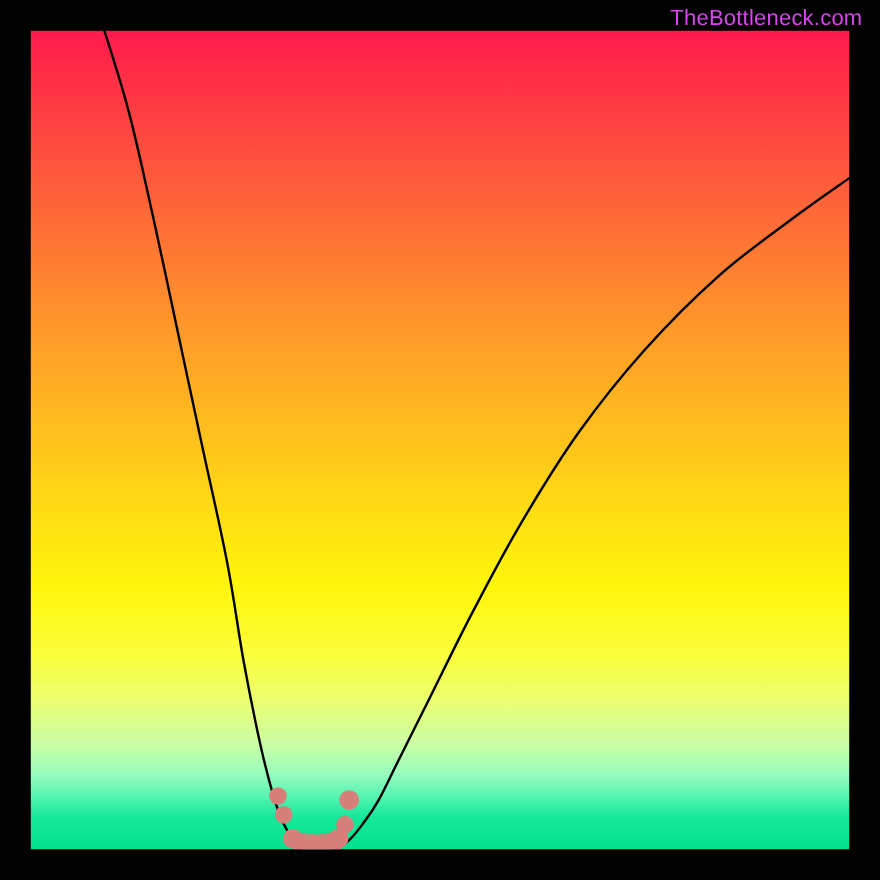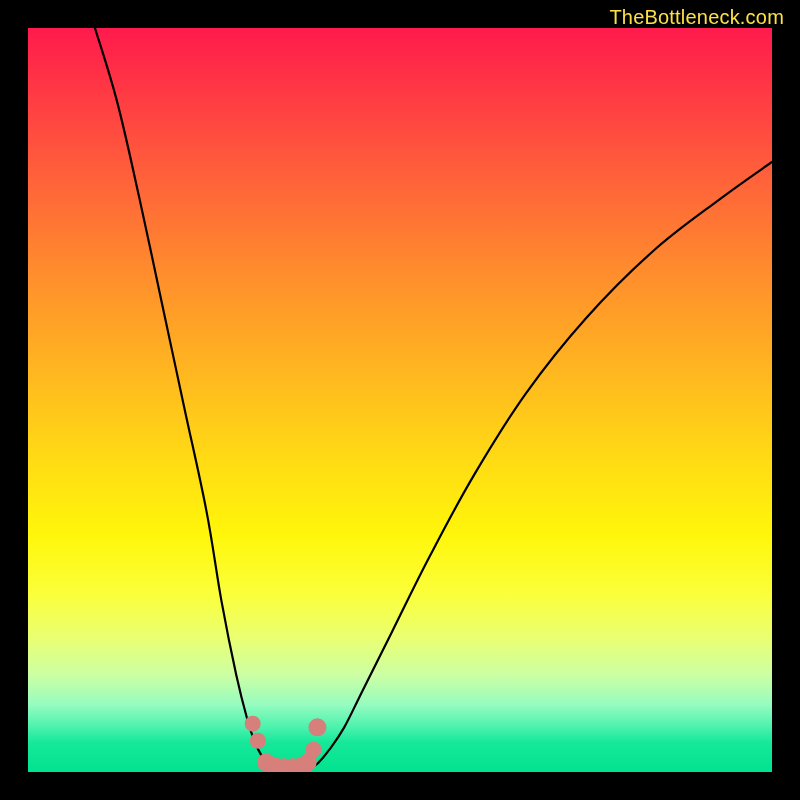--- a/index.html
+++ b/index.html
@@ -31,21 +31,21 @@
       #95fcc0 91%,
       #4af2ad 94%,
       #17e89a 96%,
       #00e28f 100%
     );
   }
   .watermark {
     position: absolute;
     top: 6px;
     right: 16px;
-    color: #fde047;
+    color: #d946ef;
     font-size: 20px;
     font-weight: 400;
     letter-spacing: 0.2px;
     user-select: none;
     text-align: right;
   }
   svg.overlay {
     position: absolute;
     left: 0;
     top: 0;

